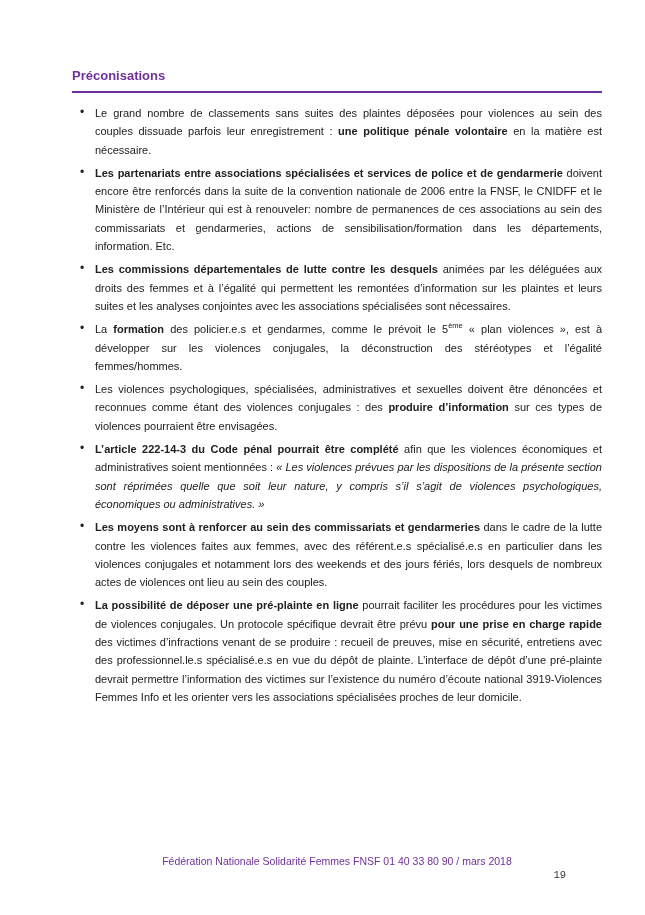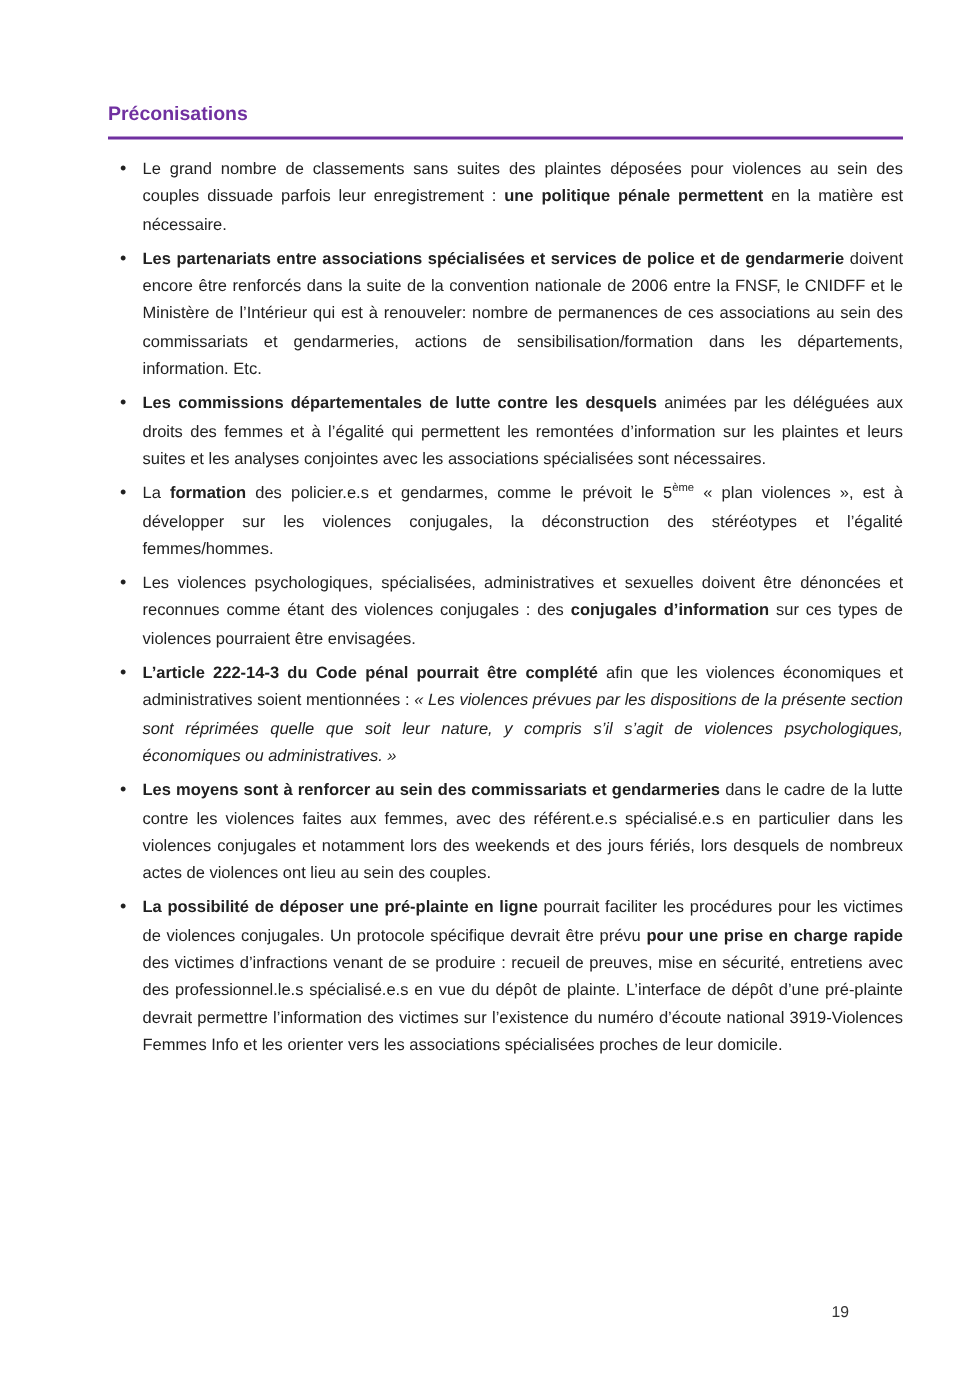--- a/index.html
+++ b/index.html
@@ -69,33 +69,35 @@
     text-align: center;
     color: var(--accent, #7030A0);
     font-size: 10.5px;
   }
   .page-number {
     position: absolute;
     top: 869px;
     right: 79px;
     color: #333333;
     font-size: 10.5px;
+    font-family: Liberation Mono, monospace;
   }
 </style>
 </head>
 <body>
 
 <div class="page">
   <div class="content">
     <h1 class="heading">Préconisations</h1>
     <ul class="bullet-list" id="bullet-list">
-        <li><span class="marker">•</span><span class="seg-normal">Le grand nombre de classements sans suites des plaintes déposées pour violences au sein des couples dissuade parfois leur enregistrement : </span><span class="seg-bold">une politique pénale permettent</span><span class="seg-normal"> en la matière est nécessaire.</span></li>
+        <li><span class="marker">•</span><span class="seg-normal">Le grand nombre de classements sans suites des plaintes déposées pour violences au sein des couples dissuade parfois leur enregistrement : </span><span class="seg-bold">une politique pénale volontaire</span><span class="seg-normal"> en la matière est nécessaire.</span></li>
         <li><span class="marker">•</span><span class="seg-bold">Les partenariats entre associations spécialisées et services de police et de gendarmerie</span><span class="seg-normal"> doivent encore être renforcés dans la suite de la convention nationale de 2006 entre la FNSF, le CNIDFF et le Ministère de l’Intérieur qui est à renouveler: nombre de permanences de ces associations au sein des commissariats et gendarmeries, actions de sensibilisation/formation dans les départements, information. Etc.</span></li>
         <li><span class="marker">•</span><span class="seg-bold">Les commissions départementales de lutte contre les desquels</span><span class="seg-normal"> animées par les déléguées aux droits des femmes et à l’égalité qui permettent les remontées d’information sur les plaintes et leurs suites et les analyses conjointes avec les associations spécialisées sont nécessaires.</span></li>
         <li><span class="marker">•</span><span class="seg-normal">La </span><span class="seg-bold">formation</span><span class="seg-normal"> des policier.e.s et gendarmes, comme le prévoit le 5</span><sup class="seg-superscript">ème</sup><span class="seg-normal"> « plan violences », est à développer sur les violences conjugales, la déconstruction des stéréotypes et l’égalité femmes/hommes.</span></li>
-        <li><span class="marker">•</span><span class="seg-normal">Les violences psychologiques, spécialisées, administratives et sexuelles doivent être dénoncées et reconnues comme étant des violences conjugales : des </span><span class="seg-bold">conjugales d’information</span><span class="seg-normal"> sur ces types de violences pourraient être envisagées.</span></li>
+        <li><span class="marker">•</span><span class="seg-normal">Les violences psychologiques, spécialisées, administratives et sexuelles doivent être dénoncées et reconnues comme étant des violences conjugales : des </span><span class="seg-bold">produire d’information</span><span class="seg-normal"> sur ces types de violences pourraient être envisagées.</span></li>
         <li><span class="marker">•</span><span class="seg-bold">L’article 222-14-3 du Code pénal pourrait être complété</span><span class="seg-normal"> afin que les violences économiques et administratives soient mentionnées : </span><span class="seg-italic">« Les violences prévues par les dispositions de la présente section sont réprimées quelle que soit leur nature, y compris s’il s’agit de violences psychologiques, économiques ou administratives. »</span></li>
         <li><span class="marker">•</span><span class="seg-bold">Les moyens sont à renforcer au sein des commissariats et gendarmeries</span><span class="seg-normal"> dans le cadre de la lutte contre les violences faites aux femmes, avec des référent.e.s spécialisé.e.s en particulier dans les violences conjugales et notamment lors des weekends et des jours fériés, lors desquels de nombreux actes de violences ont lieu au sein des couples.</span></li>
         <li><span class="marker">•</span><span class="seg-bold">La possibilité de déposer une pré-plainte en ligne</span><span class="seg-normal"> pourrait faciliter les procédures pour les victimes de violences conjugales. Un protocole spécifique devrait être prévu </span><span class="seg-bold">pour une prise en charge rapide</span><span class="seg-normal"> des victimes d’infractions venant de se produire : recueil de preuves, mise en sécurité, entretiens avec des professionnel.le.s spécialisé.e.s en vue du dépôt de plainte. L’interface de dépôt d’une pré-plainte devrait permettre l’information des victimes sur l’existence du numéro d’écoute national 3919-Violences Femmes Info et les orienter vers les associations spécialisées proches de leur domicile.</span></li>
       </ul>
   </div>
+  <div class="footer-text">Fédération Nationale Solidarité Femmes FNSF 01 40 33 80 90 / mars 2018</div>
   <div class="page-number">19</div>
 </div>
 
 </body></html>

